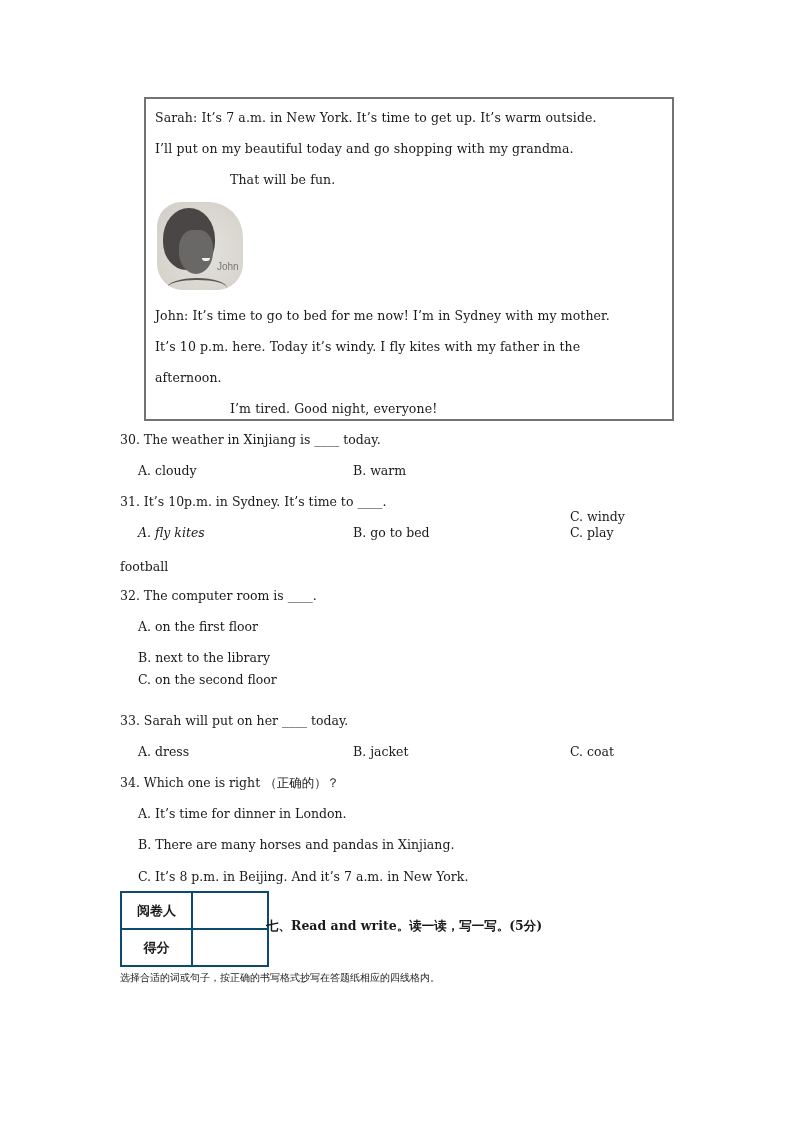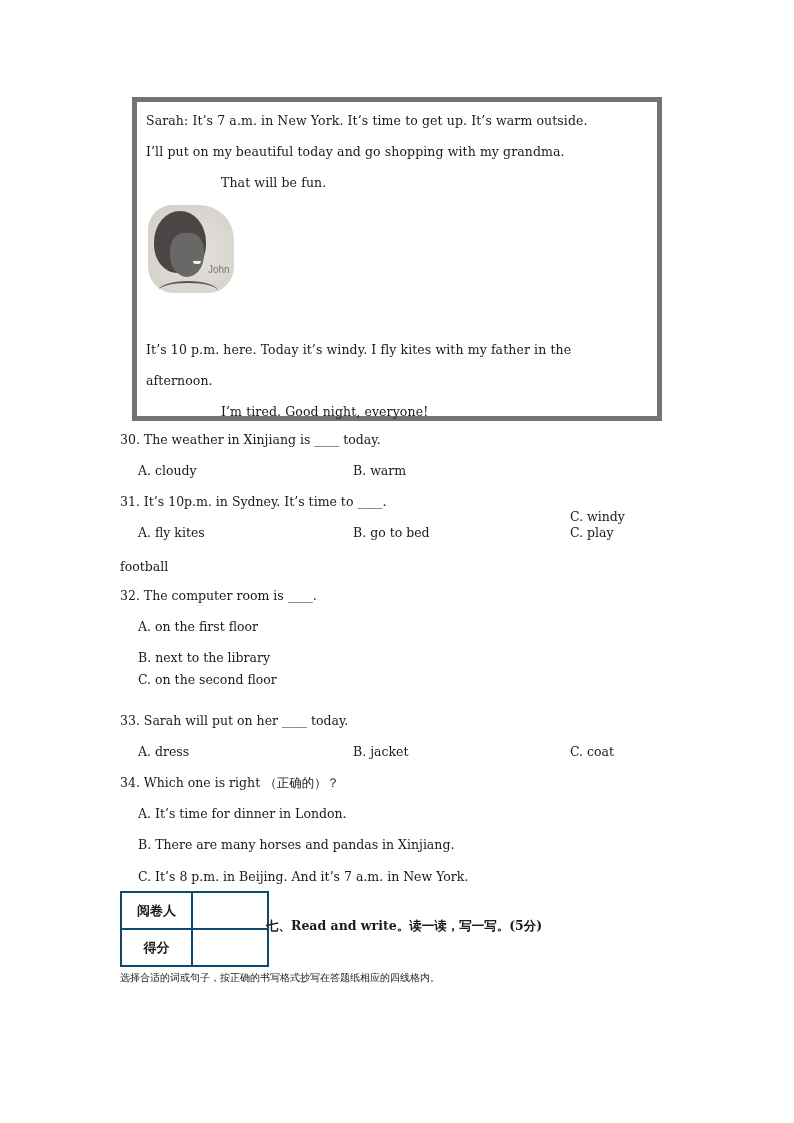--- a/index.html
+++ b/index.html
@@ -12,25 +12,25 @@
       height: 1123px;
       position: relative;
       overflow: hidden;
       font-family: "DejaVu Serif", "Liberation Serif", serif;
       color: #1a1a1a;
       font-size: 12.5px;
     }
 
     .passage-box {
       position: absolute;
-      left: 132px;
+      left: 144px;
       top: 97px;
       width: 530px;
       height: 324px;
-      border: 5px solid #737373;
+      border: 2px solid #737373;
       box-sizing: border-box;
       padding-left: 12px;
     }
     .passage-line {
       position: absolute;
       left: 9px;
       white-space: nowrap;
       font-size: 12.5px;
       letter-spacing: 0.1px;
     }
@@ -146,32 +146,33 @@
   <div class="passage-line indent" style="top:73px;">That will be fun.</div>
 
   <div class="john-photo">
     <div class="john-hair"></div>
     <div class="john-face"></div>
     <div class="john-mouth"></div>
     <div class="john-collar"></div>
     <div class="john-name">John</div>
   </div>
 
+  <div class="passage-line" style="top:209px;">John: It’s time to go to bed for me now! I’m in Sydney with my mother.</div>
   <div class="passage-line" style="top:240px;">It’s 10 p.m. here. Today it’s windy. I fly kites with my father in the</div>
   <div class="passage-line" style="top:271px;">afternoon.</div>
   <div class="passage-line indent" style="top:302px;">I’m tired. Good night, everyone!</div>
 </div>
 
 <div class="question" style="top:432px;">30. The weather in Xinjiang is ____ today.</div>
 <div class="opt col-a" style="top:463px;">A. cloudy</div>
 <div class="opt col-b" style="top:463px;">B. warm</div>
 <div class="opt col-c" style="top:463px;margin-top:46px;">C. windy</div>
 
 <div class="question" style="top:494px;">31. It’s 10p.m. in Sydney. It’s time to ____.</div>
-<div class="opt col-a" style="top:525px;">A. fly kites</div>
+<div class="opt col-a" style="top:525px;font-style:italic;">A. fly kites</div>
 <div class="opt col-b" style="top:525px;">B. go to bed</div>
 <div class="opt col-c" style="top:525px;">C. play</div>
 <div class="question" style="top:559px;">football</div>
 
 <div class="question" style="top:588px;">32. The computer room is ____.</div>
 <div class="opt col-a" style="top:619px;">A. on the first floor</div>
 <div class="opt col-a" style="top:650px;">B. next to the library</div>
 <div class="opt col-a" style="top:672px;">C. on the second floor</div>
 
 <div class="question" style="top:713px;">33. Sarah will put on her ____ today.</div>

